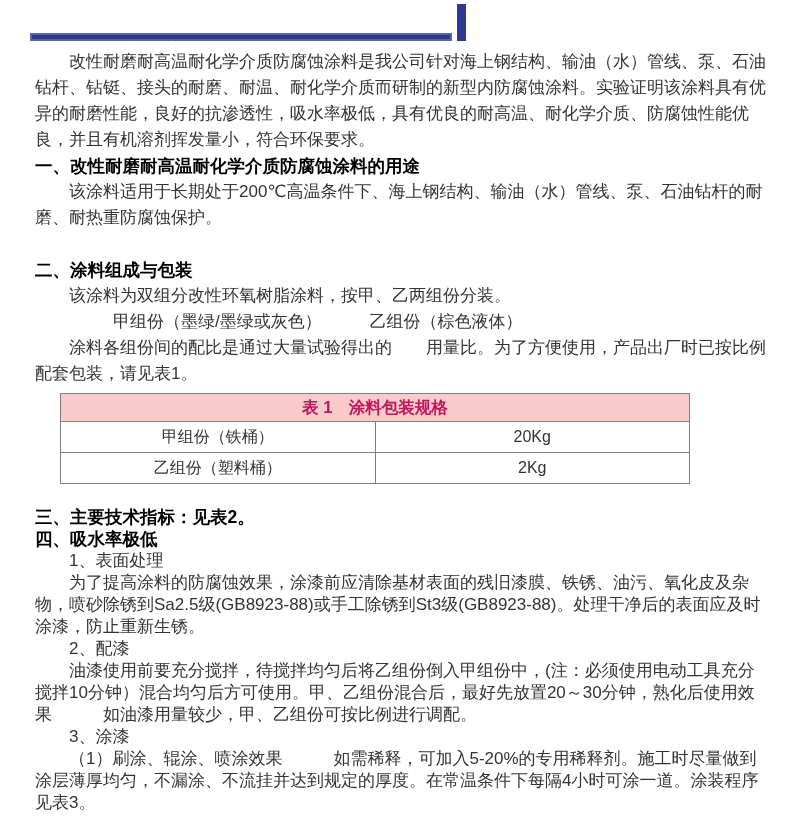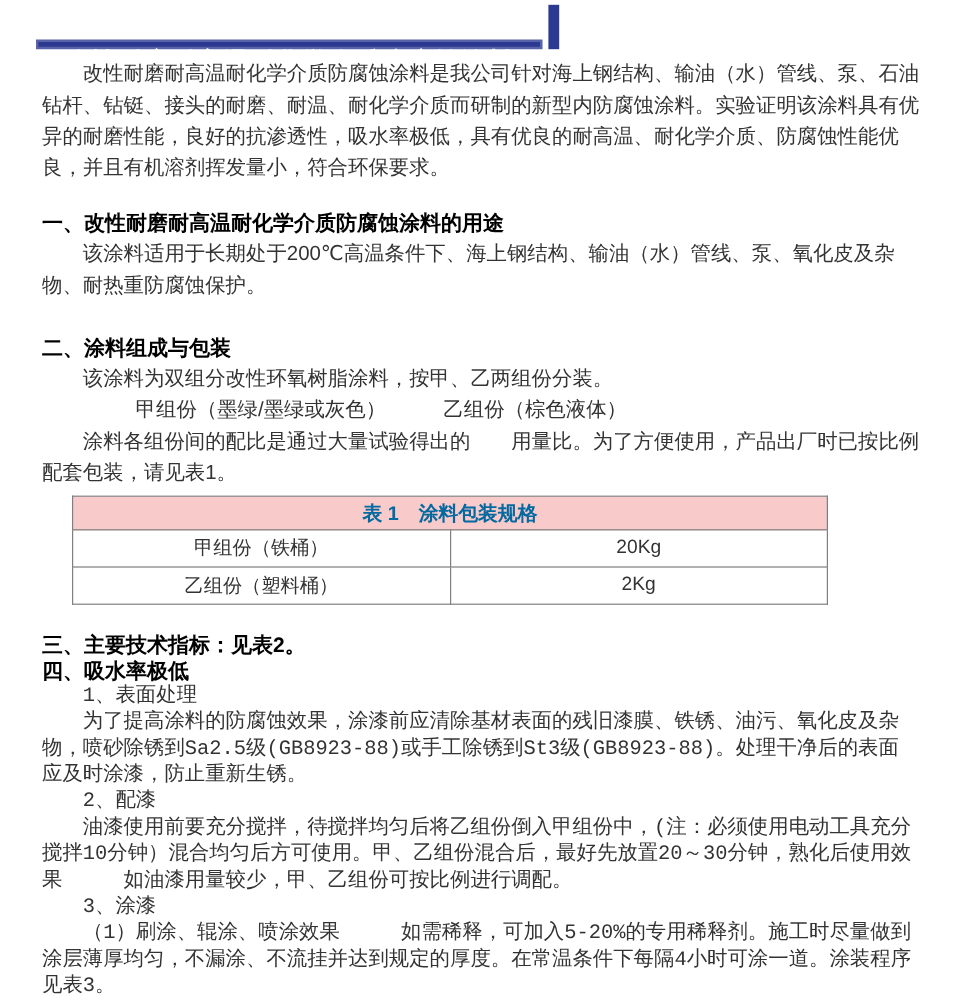--- a/index.html
+++ b/index.html
@@ -20,58 +20,58 @@
     margin-top: 29px;
   }
   .title-bar { width:9px; background:var(--navy); margin-left:5px; }
 
   
   p { margin:0; font-size:17px; line-height:26px; }
   .indent { text-indent:34px; }
   h2 { margin:0; font-size:17.5px; line-height:26px; color:#000000; font-weight:bold; }
 
   .intro   { margin-top:8px; }
-  .h-s1    { margin-top:20px; }
+  .h-s1    { margin-top:0; }
   .h-s2    { margin-top:26px; }
   .components { padding-left:78px; }
   .components .comp-b { margin-left:43px;margin-top:24px; }
 
   
   .pack-table {
     border-collapse:collapse; table-layout:fixed;
     margin:6px 0 0 25px; width:630px;
     text-align:center; font-size:16px; color:#333333;
   }
   .pack-table th, .pack-table td { border:1px solid #7f7f7f; padding:0; }
   .pack-table .caption-cell {
-    background:var(--pink); color:#0369a1;
+    background:var(--pink); color:#be185d;
     font-weight:bold; font-size:16.5px; height:27px;
   }
   .pack-table td { height:30px; }
 
   
   .lower { margin-top:22px; }
-  .lower p  { line-height:22px;font-family:Liberation Mono, monospace; }
+  .lower p  { line-height:22px; }
   .lower h2 { line-height:22px; }
   .step-title { text-indent:34px; }
 </style>
 </head>
 <body>
 
 <div class="page">
 
   <header class="title-row">
     <div class="title-box">改性耐磨耐高温耐化学介质防腐蚀涂料</div>
     <div class="title-bar"></div>
   </header>
 
   <p class="indent intro">改性耐磨耐高温耐化学介质防腐蚀涂料是我公司针对海上钢结构、输油（水）管线、泵、石油钻杆、钻铤、接头的耐磨、耐温、耐化学介质而研制的新型内防腐蚀涂料。实验证明该涂料具有优异的耐磨性能，良好的抗渗透性，吸水率极低，具有优良的耐高温、耐化学介质、防腐蚀性能优良，并且有机溶剂挥发量小，符合环保要求。</p>
 
   <h2 class="h-s1">一、改性耐磨耐高温耐化学介质防腐蚀涂料的用途</h2>
-  <p class="indent">该涂料适用于长期处于200℃高温条件下、海上钢结构、输油（水）管线、泵、氧化皮及杂物、耐热重防腐蚀保护。</p>
+  <p class="indent">该涂料适用于长期处于200℃高温条件下、海上钢结构、输油（水）管线、泵、石油钻杆的耐磨、耐热重防腐蚀保护。</p>
 
   <h2 class="h-s2">二、涂料组成与包装</h2>
   <p class="indent">该涂料为双组分改性环氧树脂涂料，按甲、乙两组份分装。</p>
   <p class="components">
     <span class="comp-a">甲组份（墨绿/墨绿或灰色）</span>
     <span class="comp-b">乙组份（棕色液体）</span>
   </p>
   <p class="indent">涂料各组份间的配比是通过大量试验得出的　　用量比。为了方便使用，产品出厂时已按比例配套包装，请见表1。</p>
 
   <table class="pack-table">

